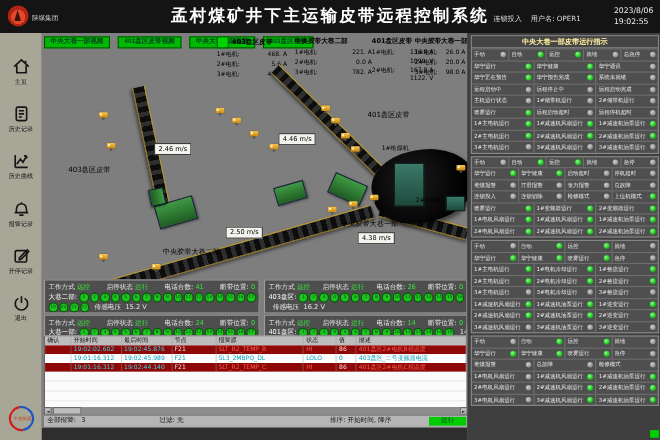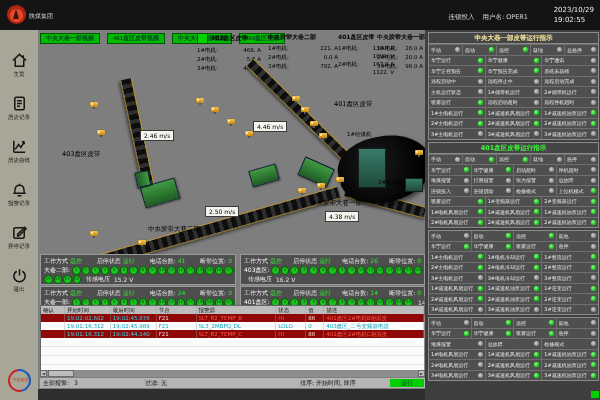--- a/index.html
+++ b/index.html
@@ -101,23 +101,24 @@
   .corner{position:absolute;left:591px;top:391px;width:8px;height:7px;background:#00d000;}
 </style>
 </head>
 <body>
 
 <div class="app">
 
   <div class="hdr">
     <div class="logo"></div>
     <div class="logotxt">陕煤集团</div>
+    <div class="title">孟村煤矿井下主运输皮带远程控制系统</div>
     <div class="user"><span>连锁投入</span><span>用户名: OPER1</span></div>
     <div class="dt">
-      <div>2023/10/29</div>
+      <div>2023/8/06</div>
       <div>19:02:55</div>
     </div>
   </div>
 
   <div class="side">
     <div class="item">
       <svg viewBox="0 0 18 18">
           <path d="M2 9 L9 2.5 L16 9 M4.5 8 V15 H13.5 V8 M13 5.5 V3.5"></path>
         </svg>
       <span class="lb">主页</span>
@@ -599,21 +600,20 @@
             <span class="pl">3#减速机风扇运行</span>
             <span class="dot off"></span>
           </div>
           <div class="pcell">
             <span class="pl">3#减速机油泵运行</span>
             <span class="dot off"></span>
           </div>
         </div>
       </div>
       <div class="panel">
-        <div class="ph" style="color: rgb(61, 252, 61);">401盘区皮带运行指示</div>
         <div class="prow">
           <div class="pcell">
             <span class="pl">手动</span>
             <span class="dot off"></span>
           </div>
           <div class="pcell">
             <span class="pl">自动</span>
             <span class="dot on"></span>
           </div>
           <div class="pcell">

